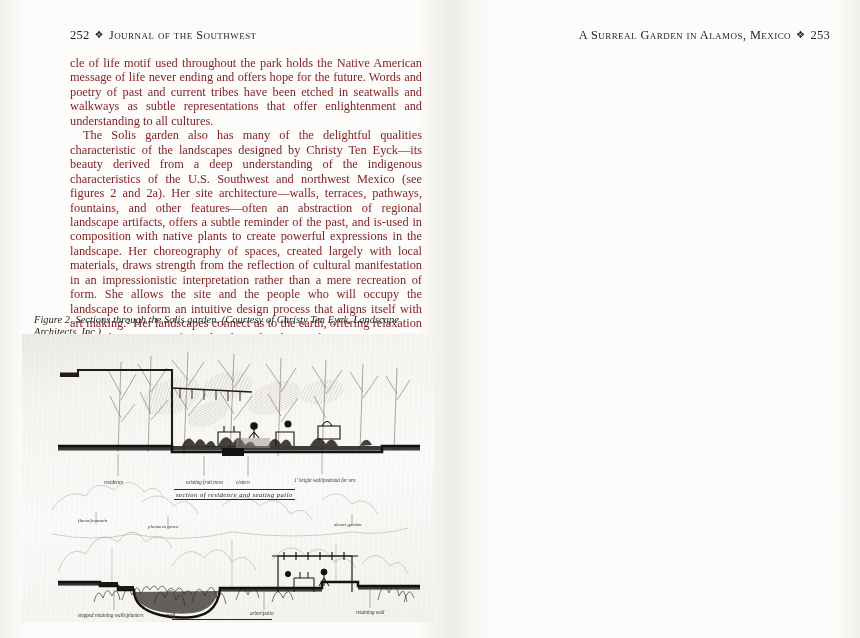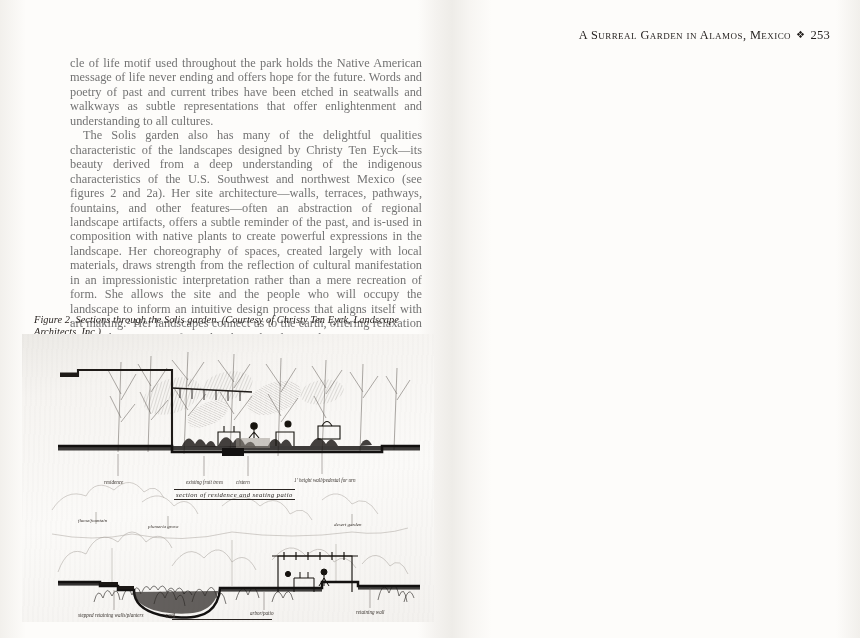--- a/index.html
+++ b/index.html
@@ -31,21 +31,21 @@
   .rh-right{right:30px;top:28px;font-family:Liberation Serif, serif;}
   .folio{font-variant:normal;font-size:12.6px;letter-spacing:.2px;}
   .dingbat{font-size:10px;vertical-align:1px;padding:0 5px;}
 
   .col{
     position:absolute;
     font-size:12.35px;
     line-height:14.45px;
     text-align:justify;
     text-justify:inter-word;
-    color:#737373;
+    color:#7f1d1d;
     -webkit-font-smoothing:antialiased;
   }
   .col p{margin:0;}
   .col p.indent{text-indent:13px;}
   .col-left{left:70px;top:56px;width:352px;}
 
   .caption{
     position:absolute;
     font-style:italic;
     font-size:10.4px;
@@ -70,20 +70,23 @@
     padding:1px 2px;
   }
 </style>
 </head>
 <body>
 
 <div class="scan-wrap"></div>
 
 <div class="page page-left">
 
+  <div class="running-head rh-left">
+    <span class="folio">252</span><span class="dingbat">❖</span><span>Journal of the Southwest</span>
+  </div>
 
   <div class="col col-left">
     <p>cle of life motif used throughout the park holds the Native American message of life never ending and offers hope for the future. Words and poetry of past and current tribes have been etched in seatwalls and walkways as subtle representations that offer enlightenment and understanding to all cultures.</p>
     <p class="indent">The Solis garden also has many of the delightful qualities characteristic of the landscapes designed by Christy Ten Eyck—its beauty derived from a deep understanding of the indigenous characteristics of the U.S. Southwest and northwest Mexico (see figures 2 and 2a). Her site architecture—walls, terraces, pathways, fountains, and other features—often an abstraction of regional landscape artifacts, offers a subtle reminder of the past, and is-used in composition with native plants to create powerful expressions in the landscape. Her choreography of spaces, created largely with local materials, draws strength from the reflection of cultural manifestation in an impressionistic interpretation rather than a mere recreation of form. She allows the site and the people who will occupy the landscape to inform an intuitive design process that aligns itself with art making.² Her landscapes connect us to the earth, offering relaxation and evoking a sense of wonder about the place and its past .</p>
   </div>
 
   <div class="caption cap-fig2">Figure 2. Sections through the Solis garden. (Courtesy of Christy Ten Eyck, Landscape Architects, Inc.)</div>
 
   <div class="fig2">
     <div class="tone"></div>

